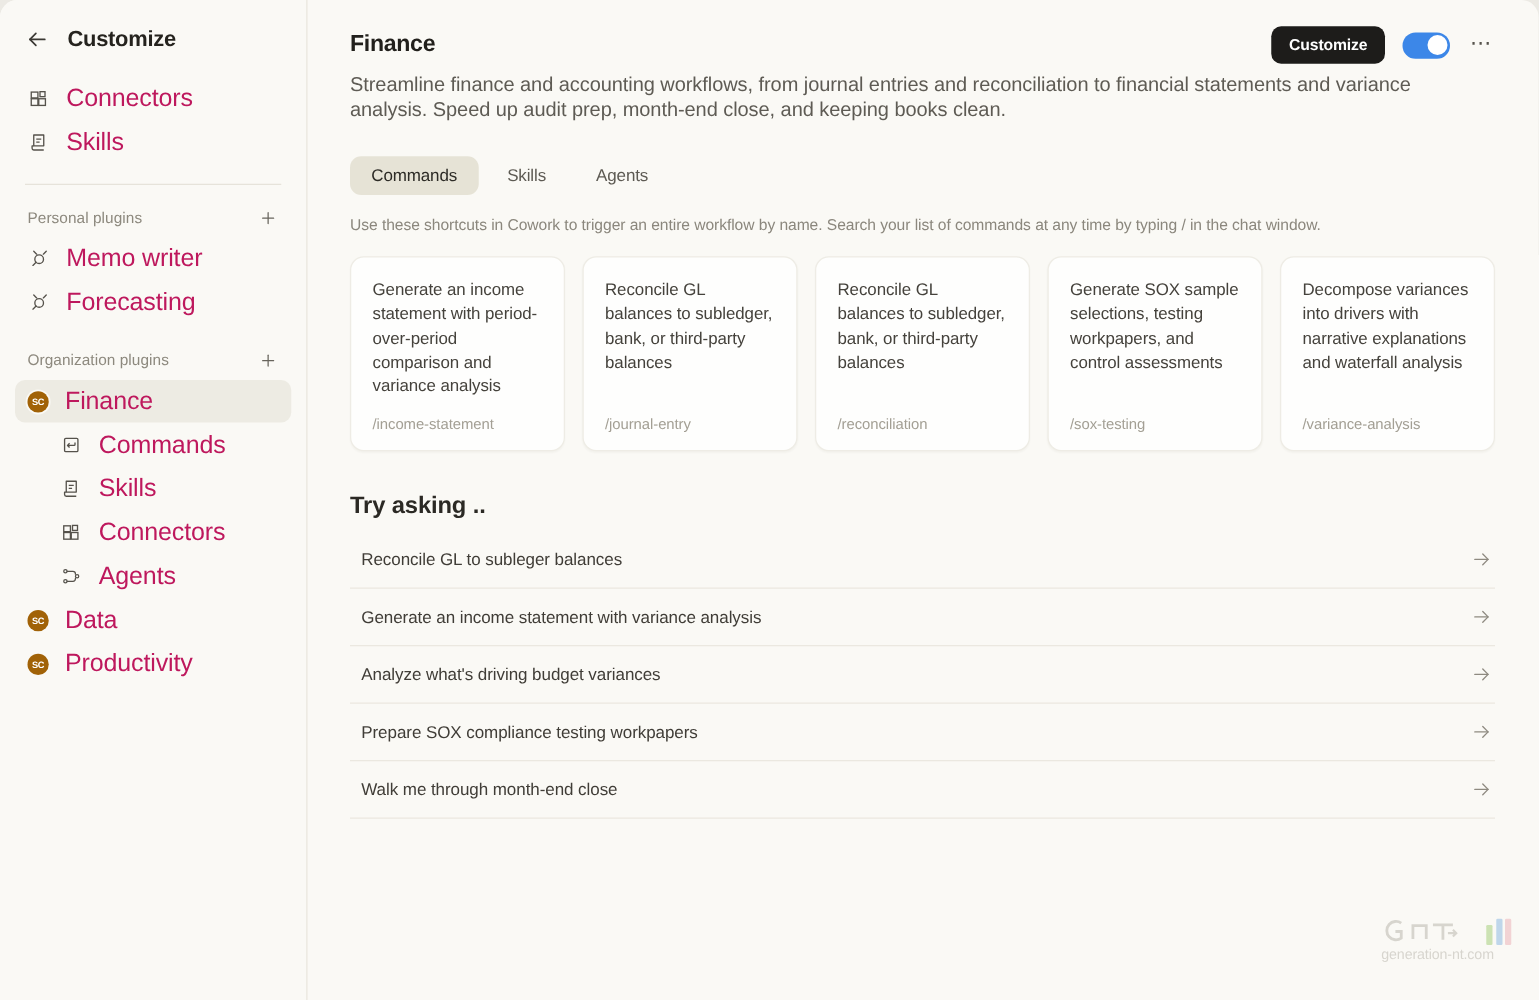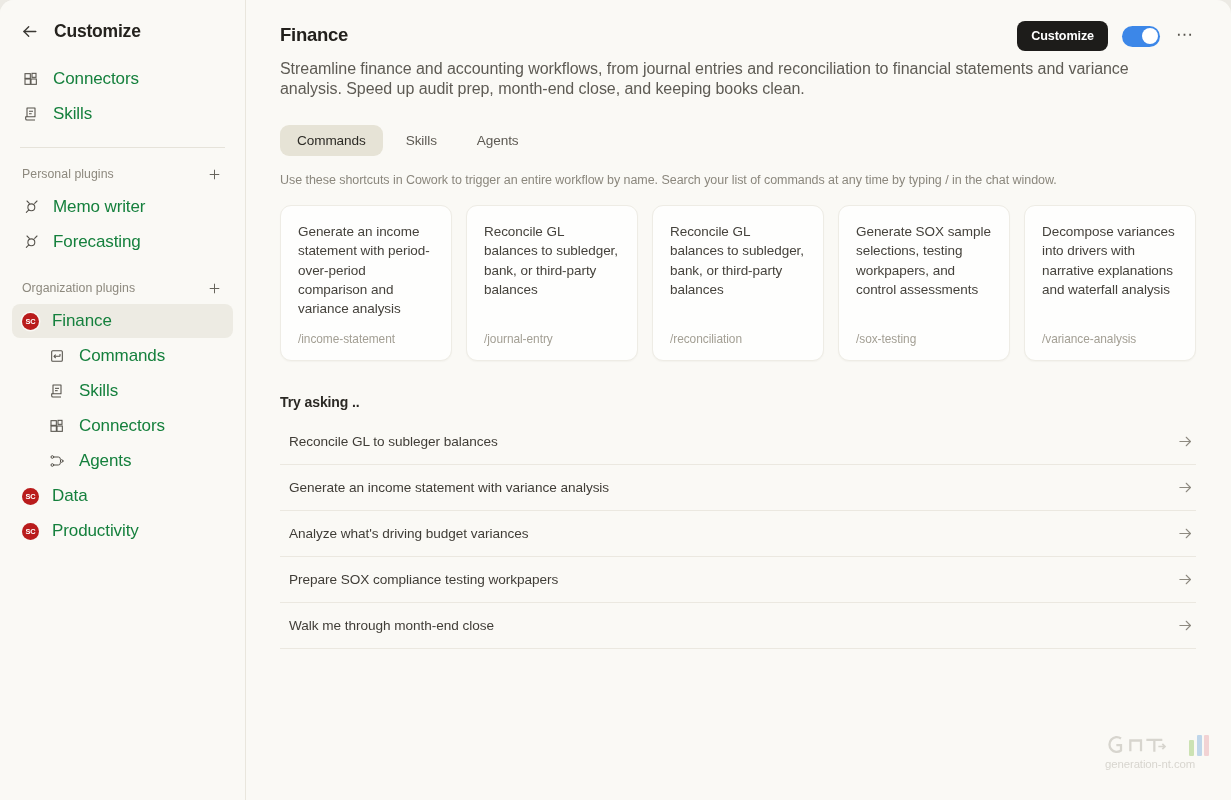--- a/index.html
+++ b/index.html
@@ -41,39 +41,39 @@
     font-size: 17.5px; font-weight: 700; color: #25231e;
     letter-spacing: -0.2px;
   }
   .sb-row {
     display: flex; align-items: center; gap: 13px;
     height: 34px; padding: 0 10px; border-radius: 8px;
     cursor: pointer; margin-bottom: 1px;
   }
   .sb-row .ico { width: 18px; height: 18px; flex: 0 0 18px;
     display: flex; align-items: center; justify-content: center; color: #55524b; }
-  .sb-row .lbl { font-size: 17px; color: #15803d; letter-spacing: -0.1px; }
+  .sb-row .lbl { font-size: 20px; color: #be185d; letter-spacing: -0.1px; }
   .sb-divider {
     height: 1px; background: #e6e3da; margin: 16px 8px 13px 8px;
   }
   .sb-section {
     display: flex; align-items: center; justify-content: space-between;
     padding: 0 10px; height: 26px; margin-bottom: 3px;
   }
   .sb-section .stitle { font-size: 12.3px; color: #8d897e; letter-spacing: 0.05px; }
   .plus-btn {
     width: 18px; height: 18px; display: flex; align-items: center;
     justify-content: center; color: #67645c; cursor: pointer; font-size: 17px;
     line-height: 1;
   }
   .sb-row.active { background: #edebe3; }
   .sb-row.sub { padding-left: 36px; gap: 13px; }
   .badge-ico {
     width: 17px; height: 17px; border-radius: 50%;
-    background: #b91c1c; color: #fff;
+    background: #a16207; color: #fff;
     font-size: 7.4px; font-weight: 700; letter-spacing: -0.2px;
     display: flex; align-items: center; justify-content: center;
     flex: 0 0 17px; box-shadow: 0 0 0 1.5px #faf9f5;
   }
   .sb-row.active .lbl { font-weight: 500; }
   .gap-top { margin-top: 16px; justify-content: space-between; }
 
   
   .main {
     flex: 1 1 auto; height: 800px; position: relative;
@@ -140,21 +140,21 @@
   .card-title {
     font-size: 13.5px; color: #45423c; line-height: 19.3px;
     letter-spacing: -0.05px;
   }
   .card-slug {
     font-size: 11.9px; color: #a39f94; margin-top: auto; padding-top: 14px;
     letter-spacing: -0.05px;
   }
 
   .try-head {
-    font-size: 14px; font-weight: 700; color: #2b2924;
+    font-size: 19px; font-weight: 700; color: #2b2924;
     margin-top: 33px; letter-spacing: -0.1px;
   }
   .ask-list { margin-top: 9px; }
   .ask-row {
     display: flex; align-items: center; justify-content: space-between;
     height: 46px; border-bottom: 1px solid #ebe8e0; cursor: pointer;
     padding: 0 2px 0 9px;
   }
   .ask-row .txt {
     font-size: 13.6px; color: #403d37; letter-spacing: -0.05px;

